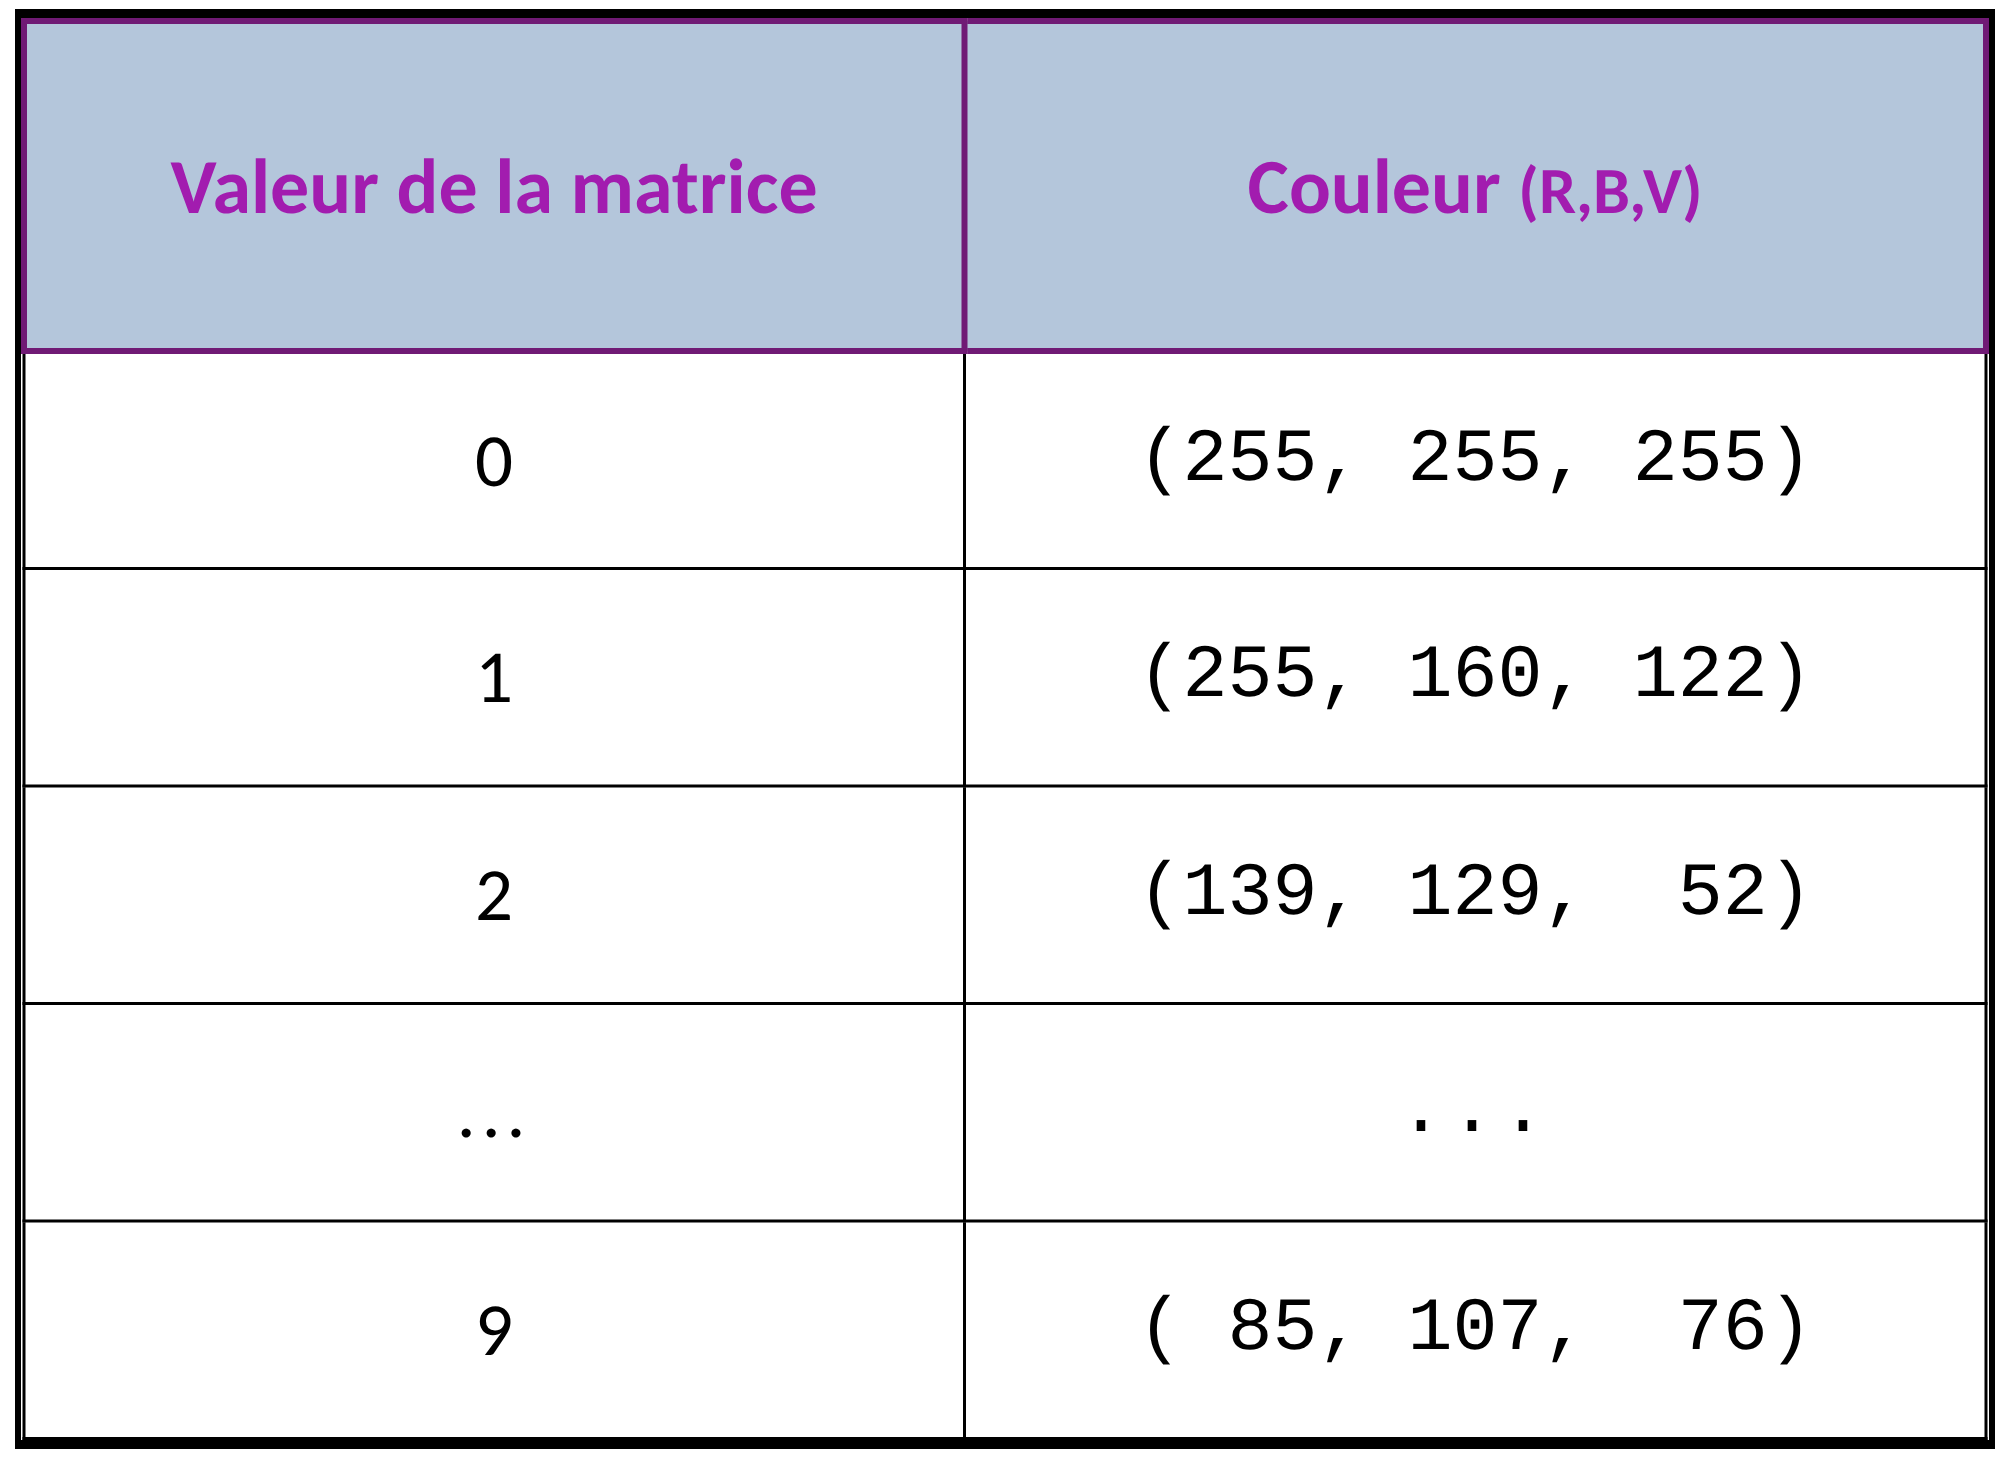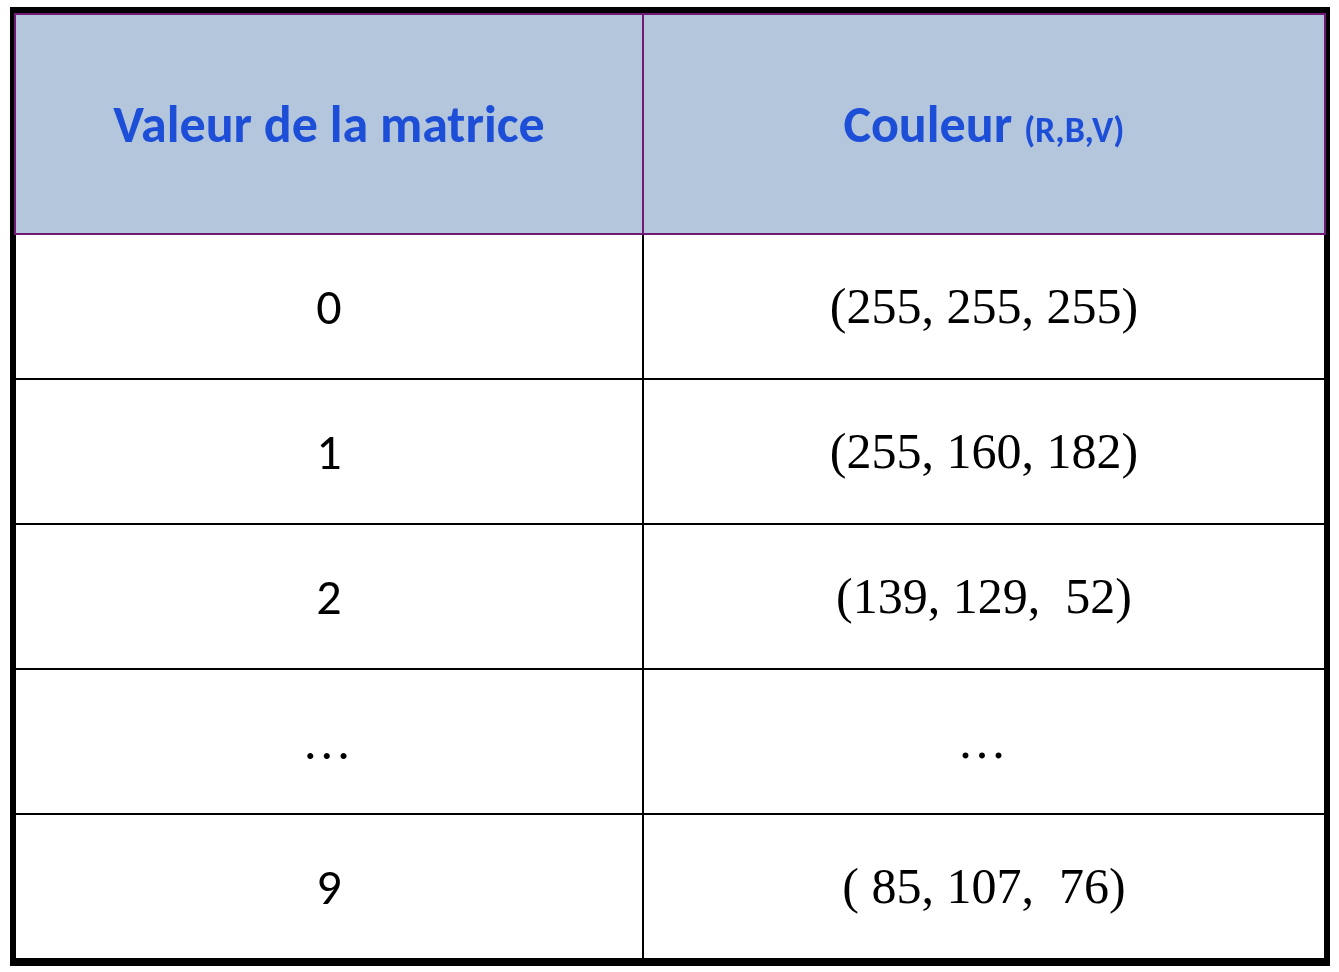--- a/index.html
+++ b/index.html
@@ -23,45 +23,45 @@
       border-bottom-width: 6px;
     }
     table {
       width: 100%;
       border-collapse: collapse;
     }
     th {
       background-color: #b4c6db;
       font-weight: bold;
       font-size: 52px;
-      color: #1d4ed8;
+      color: #a21caf;
       padding: 45px 30px;
       text-align: center;
-      border: 2px solid #701a75;
+      border: 4px solid #701a75;
       height: 220px;
       vertical-align: middle;
     }
     th .subheader {
-      font-size: 36px;
+      font-size: 44px;
     }
     td {
       font-size: 50px;
       color: #000000;
       text-align: center;
       border: 2px solid #000000;
       height: 145px;
       vertical-align: middle;
       padding: 20px 30px;
     }
     td.col-left {
       width: 48%;
     }
     td.col-right {
       width: 52%;
-      font-family: Liberation Serif, serif;
+      font-family: Liberation Mono, monospace;
       white-space: pre;
     }
     .ellipsis {
       font-size: 50px;
       letter-spacing: 4px;
     }
   </style>
 </head>
 <body>
 
@@ -77,21 +77,21 @@
         </th>
       </tr>
     </thead>
     <tbody>
       <tr>
         <td class="col-left">0</td>
         <td class="col-right">(255, 255, 255)</td>
       </tr>
       <tr>
         <td class="col-left">1</td>
-        <td class="col-right">(255, 160, 182)</td>
+        <td class="col-right">(255, 160, 122)</td>
       </tr>
       <tr>
         <td class="col-left">2</td>
         <td class="col-right">(139, 129,  52)</td>
       </tr>
       <tr>
         <td class="col-left ellipsis">...</td>
         <td class="col-right ellipsis">...</td>
       </tr>
       <tr>

